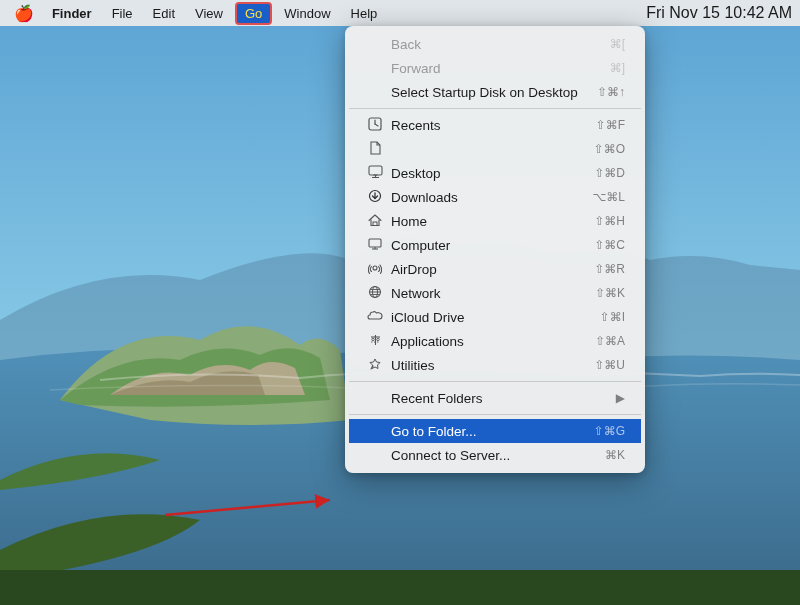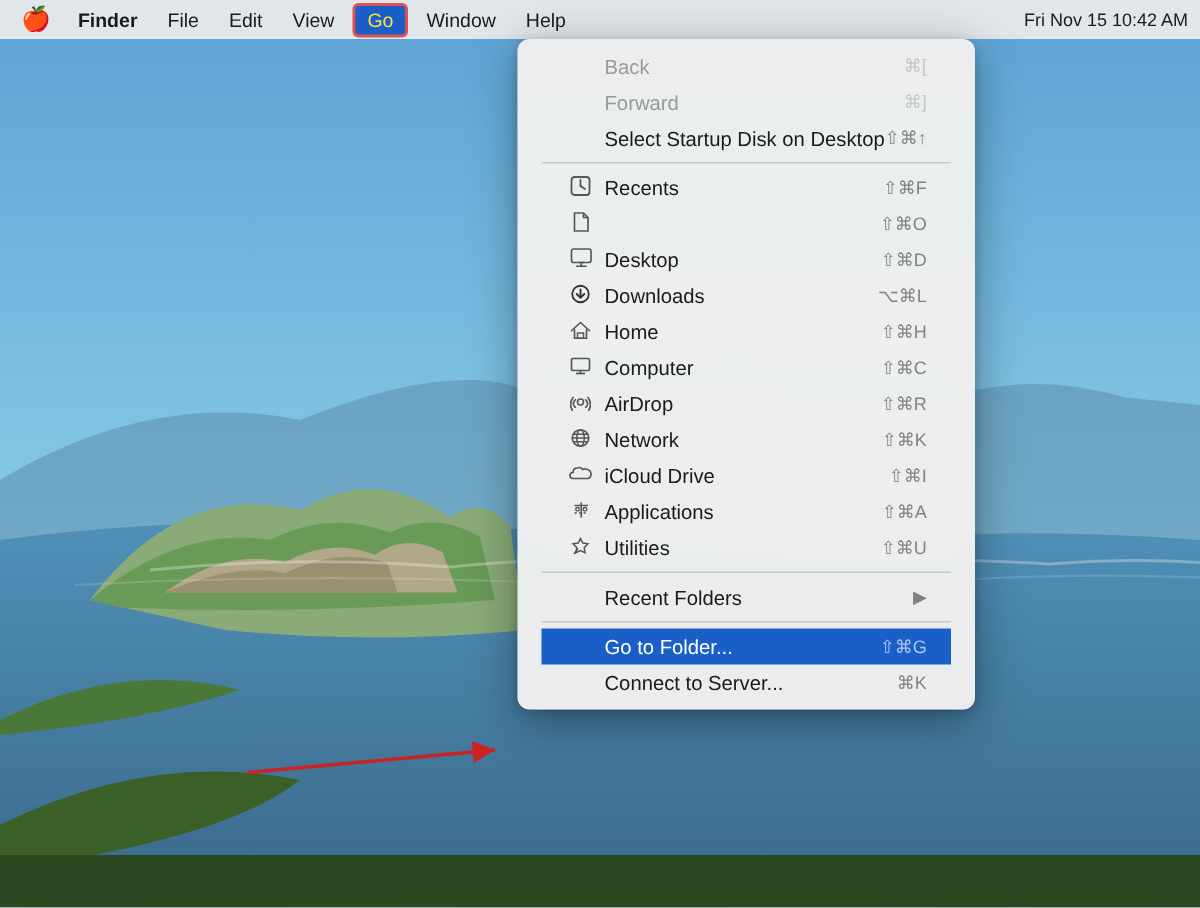--- a/index.html
+++ b/index.html
@@ -74,35 +74,35 @@
       color: #fde047;
       border: 2px solid #e05050;
       border-radius: 4px;
     }
 
     .menubar-right {
       margin-left: auto;
       display: flex;
       align-items: center;
       gap: 8px;
-      font-size: 12px;
+      font-size: 16px;
       color: #1a1a1a;
     }
 
     
     .dropdown-menu {
       position: absolute;
       top: 26px;
       left: 345px;
       background: rgba(240, 240, 240, 0.97);
       backdrop-filter: blur(20px);
       border-radius: 8px;
       box-shadow: 0 8px 32px rgba(0,0,0,0.35), 0 2px 8px rgba(0,0,0,0.2);
       min-width: 300px;
-      padding: 6px 16px;
+      padding: 6px 4px;
       z-index: 200;
     }
 
     .menu-item {
       display: flex;
       align-items: center;
       padding: 3px 16px;
       font-size: 13.5px;
       color: #1a1a1a;
       cursor: pointer;

